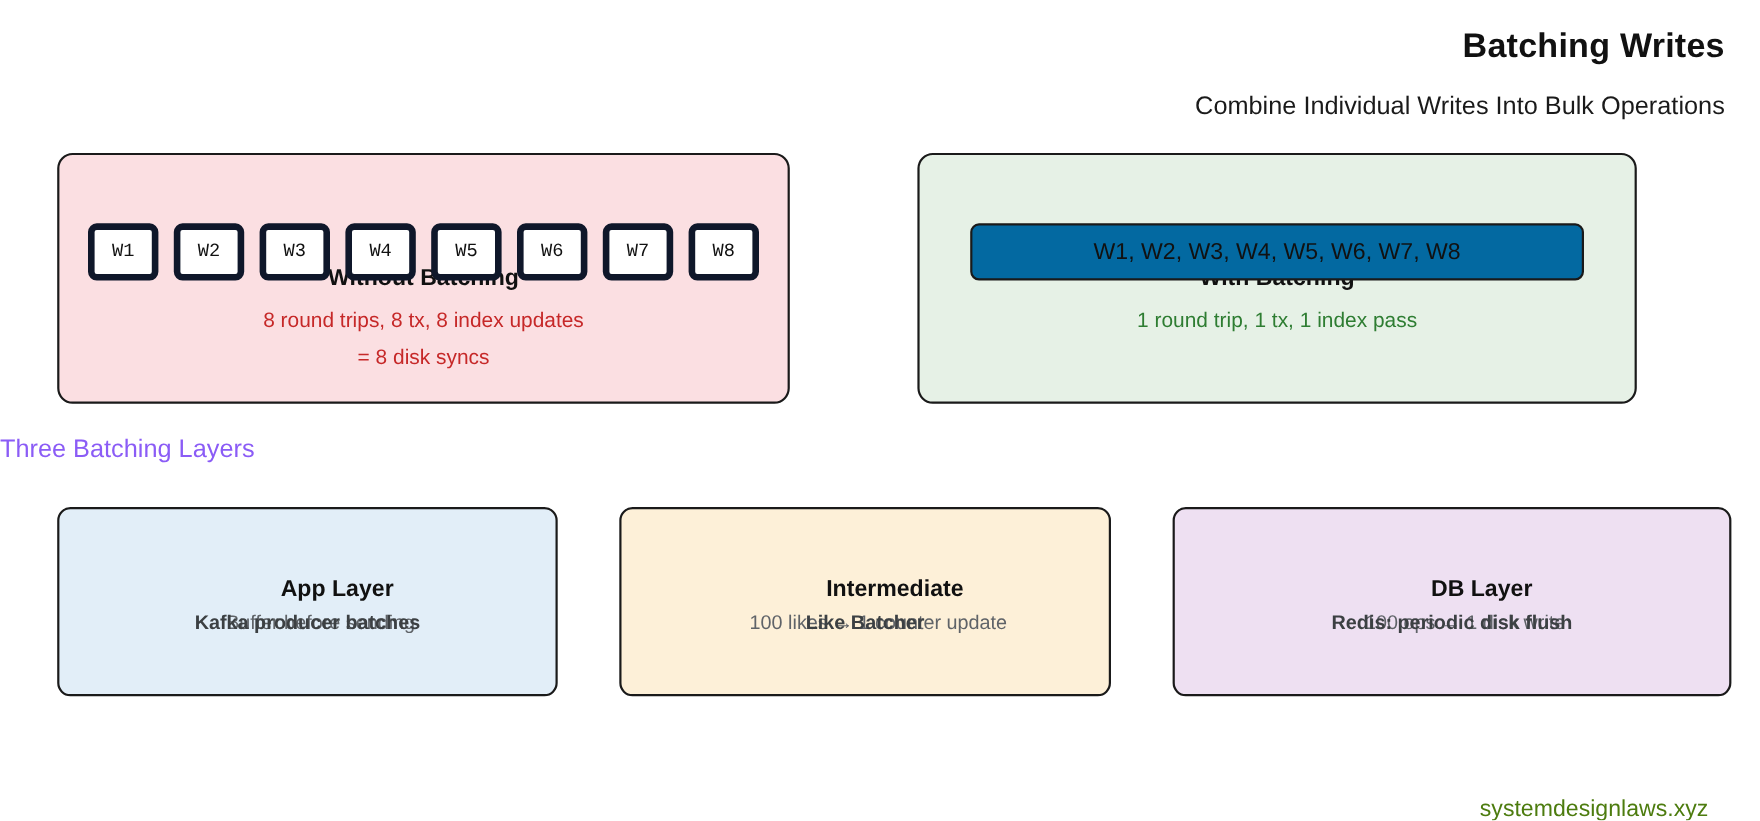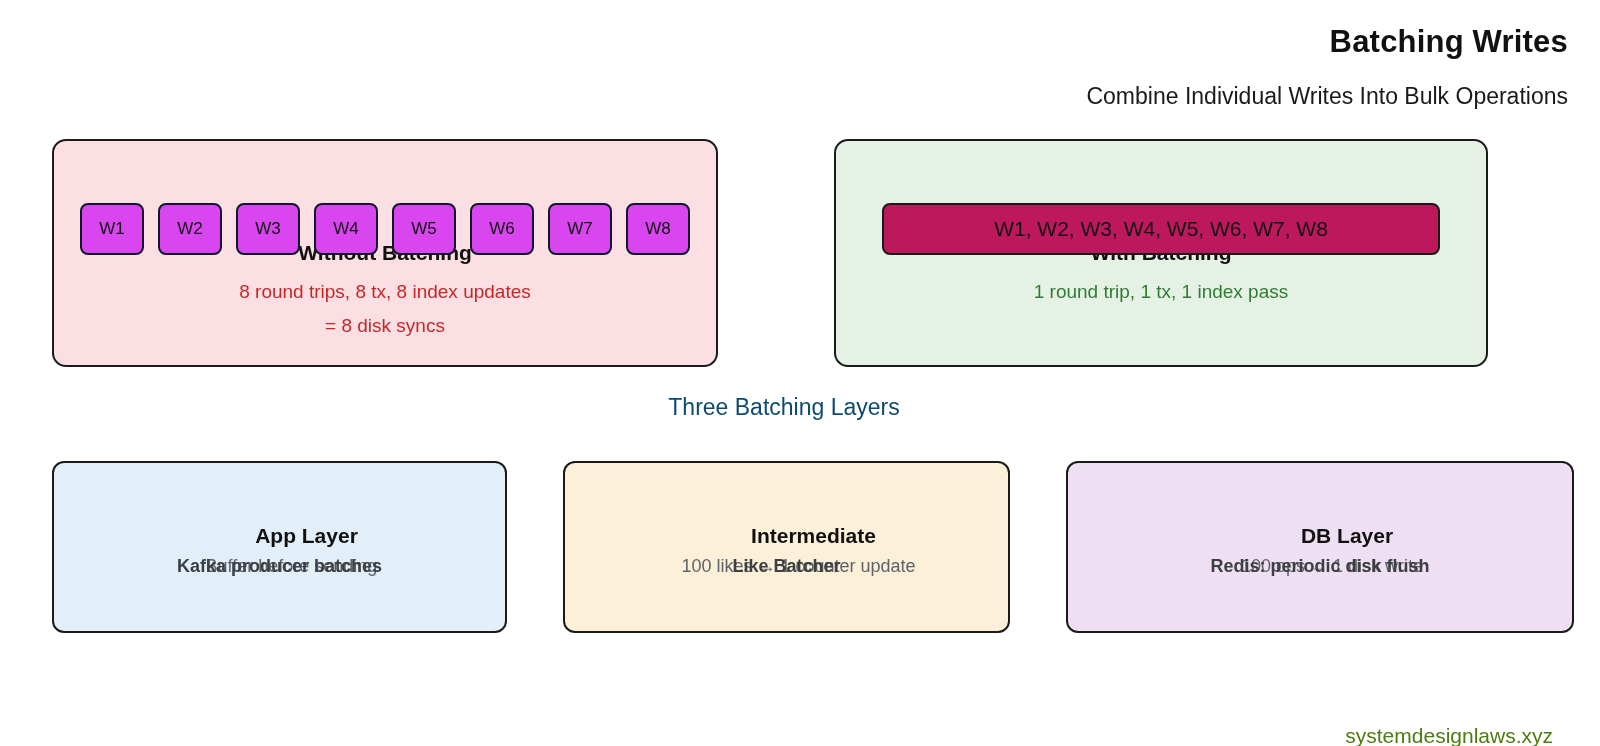--- a/index.html
+++ b/index.html
@@ -10,45 +10,45 @@
 
   .page-title {
     position:absolute; left:0; top:24px; width:1568px; text-align:right;
     font-size:31px; font-weight:bold; color:#111111; letter-spacing:0.2px;
   }
   .page-subtitle {
     position:absolute; left:0; top:83px; width:1568px; text-align:right;
     font-size:23px; color:#1a1a1a;
   }
   .section-heading {
-    position:absolute; left:0; top:394px; width:1568px; text-align:center;
-    font-size:23px; color:#0c4a6e;
+    position:absolute; left:0; top:394px; width:1568px; 
+    font-size:23px; color:#8b5cf6;
   }
 
   .panel {
     position:absolute; top:139px; height:228px; box-sizing:border-box;
     border:2.5px solid #1a1a1a; border-radius:14px;
   }
   .panel-pink  { left:52px;  width:666px; background:#fbdfe2; }
   .panel-green { left:834px; width:654px; background:#e6f1e6; }
 
   .chip-row {
     position:absolute; top:62px; left:0; width:100%;
     display:flex; justify-content:center; gap:14px; z-index:2;
   }
   .chip {
     width:64px; height:52px; box-sizing:border-box;
-    background:#d946ef; border:2px solid #0f172a; border-radius:8px;
+    background:#ffffff; border:6px solid #0f172a; border-radius:8px;
     display:flex; align-items:center; justify-content:center;
-    font-size:17px; color:#111;
+    font-size:17px; color:#111;font-family:Liberation Mono, monospace;
   }
   .batch-box {
     position:absolute; top:62px; left:50%; transform:translateX(-50%);
     width:558px; height:52px; box-sizing:border-box;
-    background:#be185d; border:2px solid #1a1a1a; border-radius:8px;
+    background:#0369a1; border:2px solid #1a1a1a; border-radius:8px;
     display:flex; align-items:center; justify-content:center;
     font-size:21px; color:#111; z-index:2;
   }
   .panel-title {
     position:absolute; top:100px; left:0; width:100%; text-align:center;
     font-size:21px; font-weight:bold; color:#111; z-index:1;
   }
   .stat { position:absolute; left:0; width:100%; text-align:center; font-size:19px; }
   .stat-1 { top:140px; }
   .stat-2 { top:174px; }

